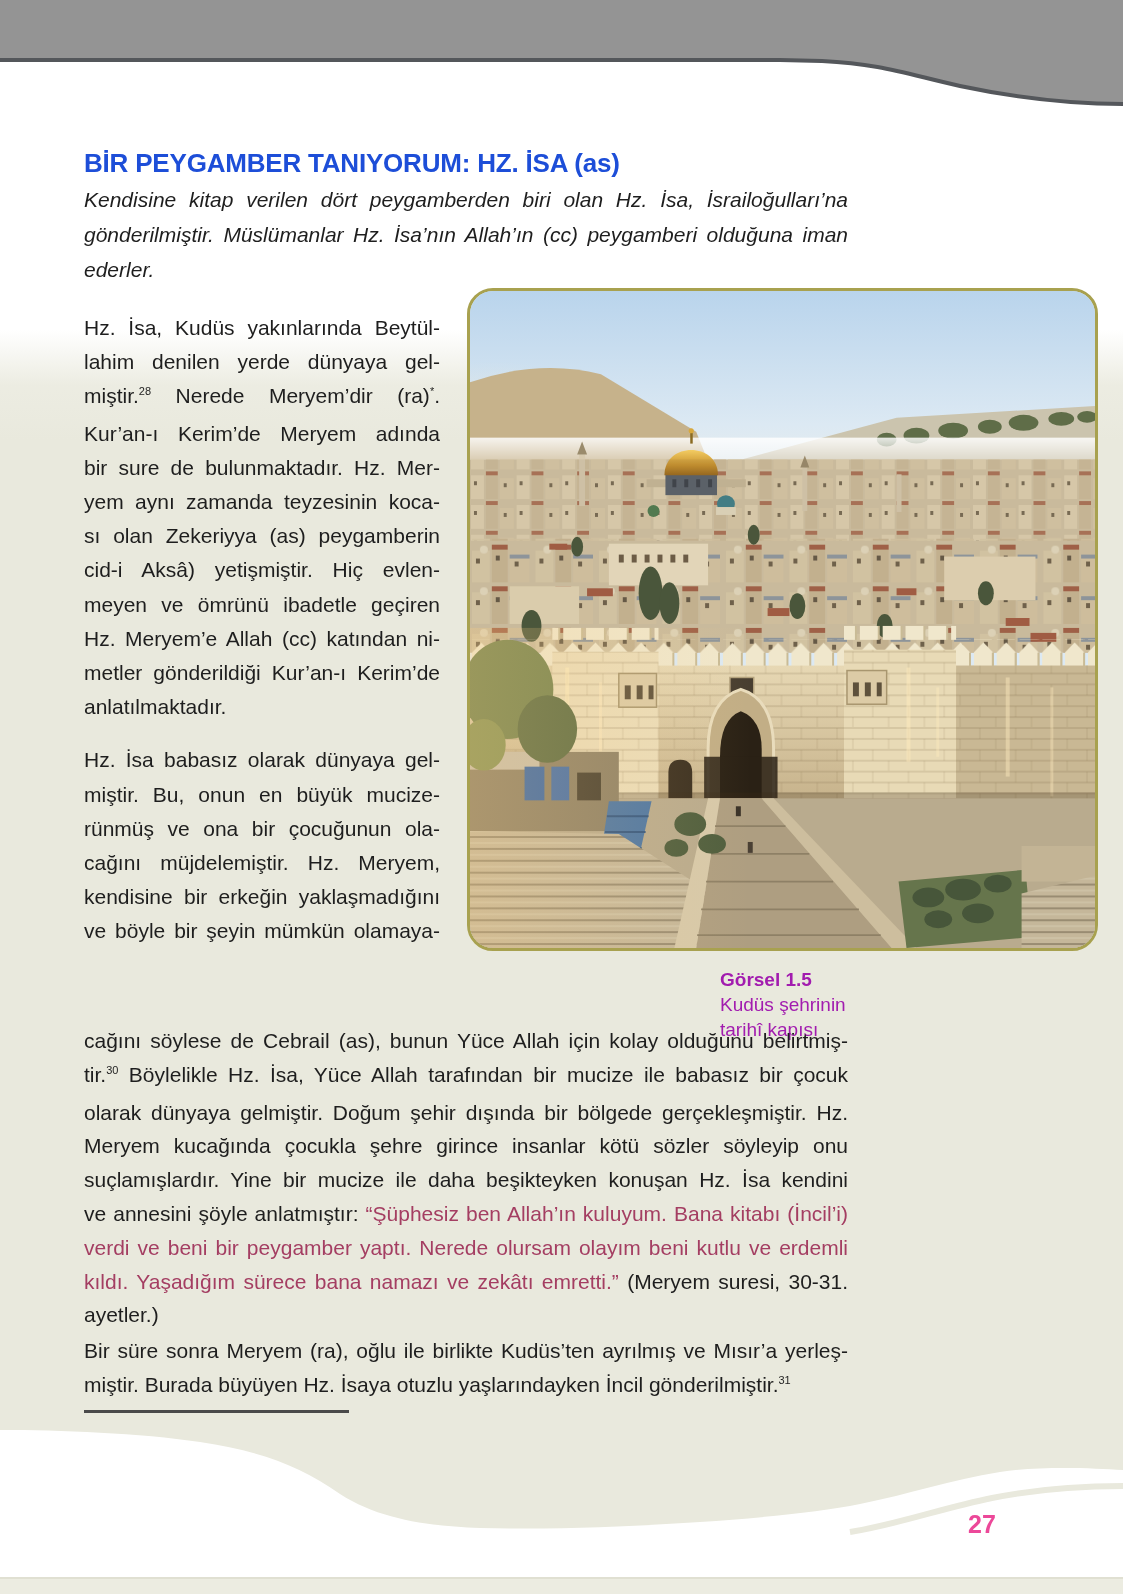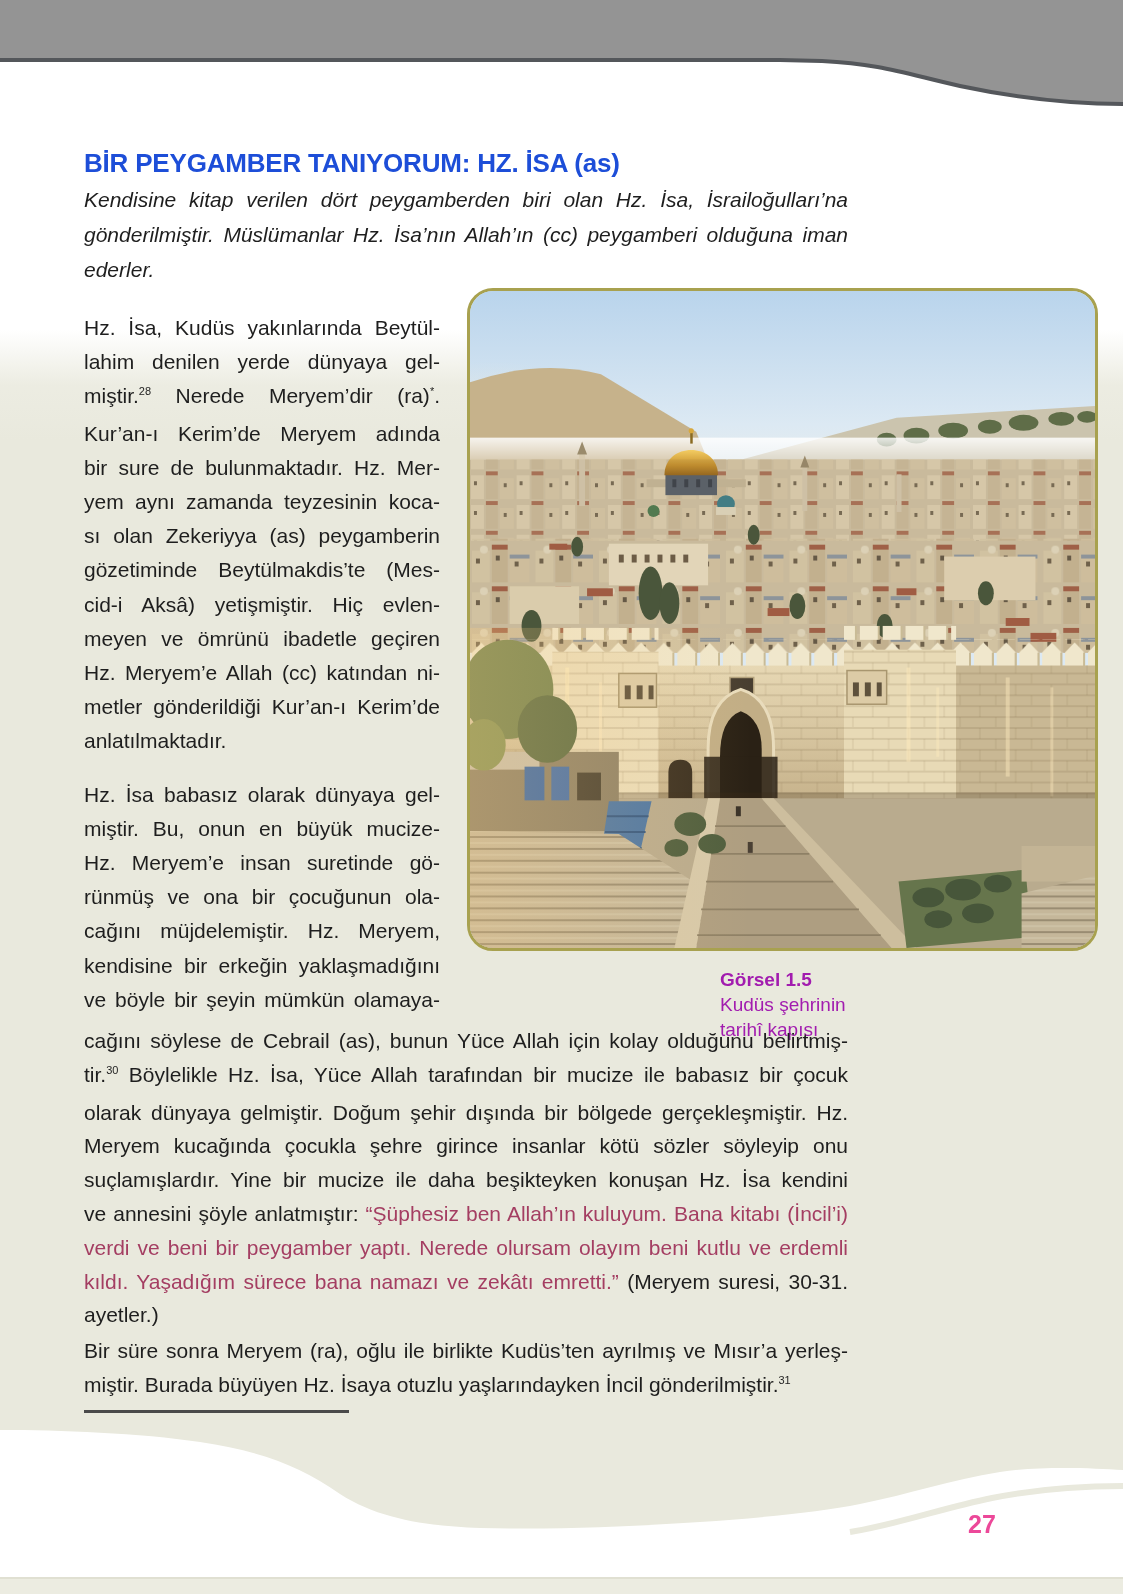--- a/index.html
+++ b/index.html
@@ -82,31 +82,29 @@
 
 <div class="abs" id="col-text">
   <div class="body-lines" id="col-para1">
       <div class="line"><span>Hz. İsa, Kudüs yakınlarında Beytül-</span></div>
       <div class="line"><span>lahim denilen yerde dünyaya gel-</span></div>
       <div class="line"><span>miştir.</span><span class="sup">28</span><span> Nerede Meryem’dir (ra)</span><span class="sup">*</span><span>.</span></div>
       <div class="line"><span>Kur’an-ı Kerim’de Meryem adında</span></div>
       <div class="line"><span>bir sure de bulunmaktadır. Hz. Mer-</span></div>
       <div class="line"><span>yem aynı zamanda teyzesinin koca-</span></div>
       <div class="line"><span>sı olan Zekeriyya (as) peygamberin</span></div>
-      <div class="line"><span>gözetiminde Beytülmakdis’te (Mes-</span></div>
       <div class="line"><span>cid-i Aksâ) yetişmiştir. Hiç evlen-</span></div>
       <div class="line"><span>meyen ve ömrünü ibadetle geçiren</span></div>
       <div class="line"><span>Hz. Meryem’e Allah (cc) katından ni-</span></div>
       <div class="line"><span>metler gönderildiği Kur’an-ı Kerim’de</span></div>
       <div class="line last"><span>anlatılmaktadır.</span></div>
     </div>
   <div class="body-lines" id="col-para2">
       <div class="line"><span>Hz. İsa babasız olarak dünyaya gel-</span></div>
       <div class="line"><span>miştir. Bu, onun en büyük mucize-</span></div>
-      <div class="line"><span>Hz. Meryem’e insan suretinde gö-</span></div>
       <div class="line"><span>rünmüş ve ona bir çocuğunun ola-</span></div>
       <div class="line"><span>cağını müjdelemiştir. Hz. Meryem,</span></div>
       <div class="line"><span>kendisine bir erkeğin yaklaşmadığını</span></div>
       <div class="line"><span>ve böyle bir şeyin mümkün olamaya-</span></div>
     </div>
 </div>
 
 <div class="abs" id="photo-frame">
   <svg viewBox="0 0 630 663" preserveAspectRatio="none">
     <defs>

